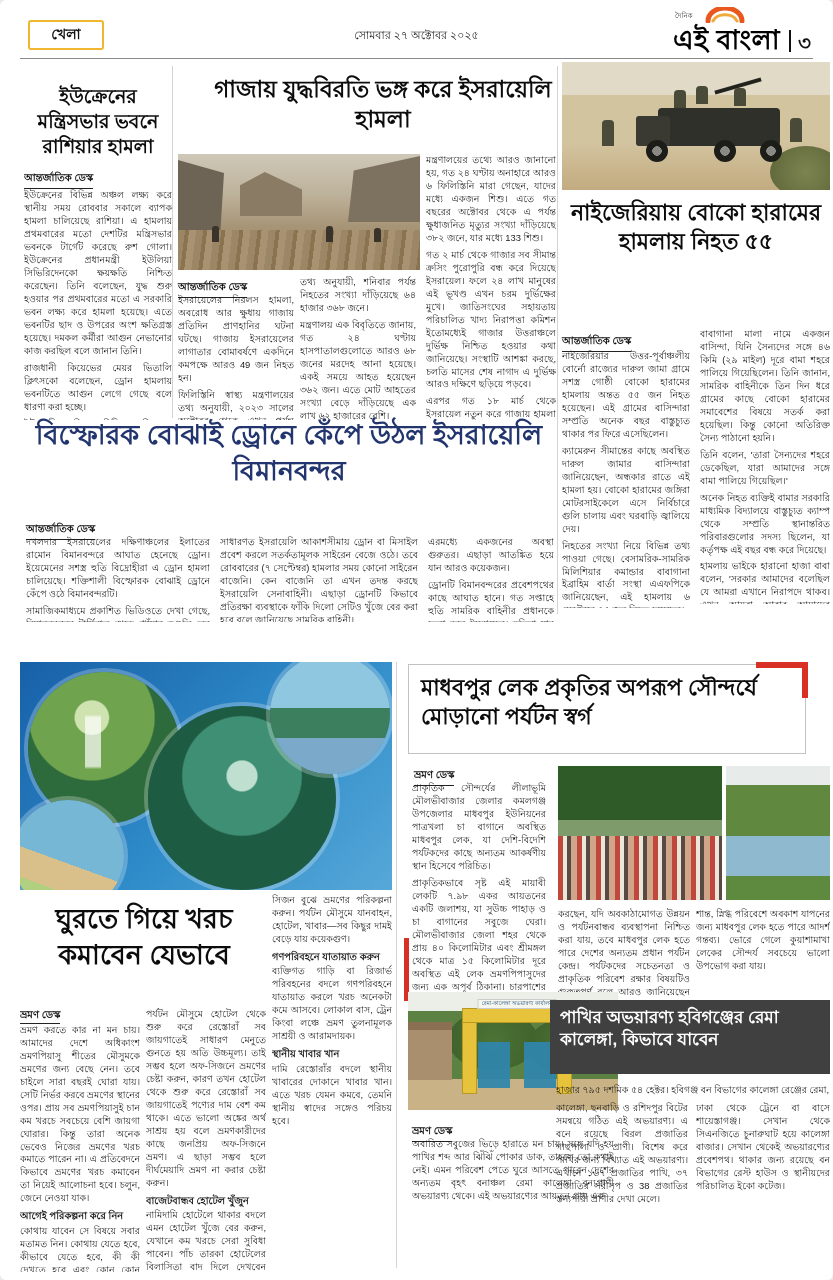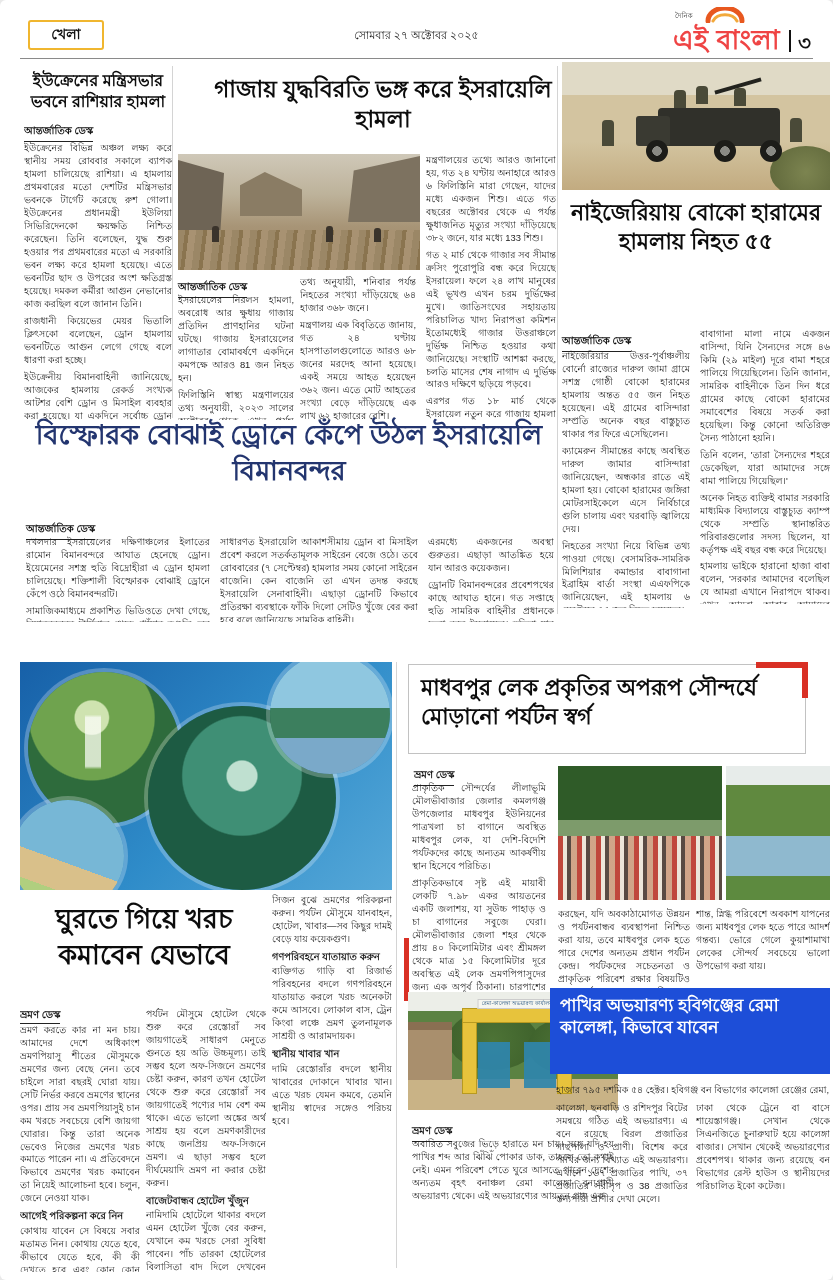--- a/index.html
+++ b/index.html
@@ -5,39 +5,39 @@
   html,body{margin:0;padding:0;background:#e9e9e9;}
   .page{position:relative;width:833px;height:1280px;background:#ffffff;margin:0 auto;
         font-family:"Liberation Sans","DejaVu Sans",sans-serif;color:#111;overflow:hidden;border-radius:6px;}
   
   .khela{position:absolute;left:28px;top:20px;width:72px;height:26px;border:2px solid #f0b62f;
          border-radius:3px;display:flex;align-items:center;justify-content:center;
          font-weight:bold;font-size:14px;color:#111;}
   .dateline{position:absolute;left:0;top:27px;width:100%;text-align:center;font-size:11px;color:#222;}
   .mast{position:absolute;right:22px;top:10px;height:44px;display:flex;align-items:flex-end;}
   .mast-pre{position:absolute;left:2px;top:0;font-size:7px;color:#333;}
-  .mast-main{font-size:27px;font-weight:800;letter-spacing:.5px;color:#ef4444;line-height:1;}
+  .mast-main{font-size:27px;font-weight:800;letter-spacing:.5px;color:#000000;line-height:1;}
   .mast-arc{position:absolute;right:66px;top:-3px;width:40px;height:16px;}
   .mast-div{width:2px;height:22px;background:#111;margin:0 7px 2px 9px;}
   .pageno{font-size:20px;font-weight:bold;line-height:1;margin-bottom:1px;}
   .rule{position:absolute;left:20px;right:20px;top:58px;height:1px;background:#8a8a8a;}
   .v{position:absolute;width:1px;background:#d4d4d4;}
   .v1{left:172px;top:66px;height:352px;}
   .v2{left:557px;top:66px;height:548px;}
   .v3{left:396px;top:662px;height:606px;}
   
   .hl{font-weight:bold;color:#0c0c0c;text-align:center;line-height:1.32;}
   .byline{display:inline-block;font-size:10px;font-weight:bold;color:#111;
           border-bottom:1.5px solid #222;padding-bottom:1px;}
   .col{position:absolute;overflow:hidden;font-size:9.4px;line-height:1.38;text-align:justify;color:#1c1c1c;}
   .col p{margin:0 0 4px 0;}
   .sub{font-weight:bold;font-size:9.8px;margin:3px 0 2px;}
   
   .ukraine{position:absolute;left:24px;top:68px;width:148px;height:352px;overflow:hidden;}
-  .uk-h{font-size:16px;margin:2px 0 8px;}
+  .uk-h{font-size:19px;margin:16px 0 8px;}
   
   .gaza{position:absolute;left:178px;top:74px;width:378px;height:346px;}
   .gz-h{position:absolute;left:16px;top:0;width:100%;font-size:23px;}
   .photo-gaza{position:absolute;left:0;top:80px;width:242px;height:116px;overflow:hidden;
       background:linear-gradient(180deg,#cfc8b8 0%,#bdb29a 35%,#a89577 62%,#97825f 100%);}
   .pg-b1{position:absolute;left:0;top:6px;width:46px;height:72px;background:#6e6455;clip-path:polygon(0 0,100% 18%,92% 100%,0 100%);}
   .pg-b2{position:absolute;right:0;top:2px;width:72px;height:66px;background:#7d7260;clip-path:polygon(8% 22%,100% 0,100% 100%,0 100%);}
   .pg-b3{position:absolute;left:62px;top:18px;width:62px;height:44px;background:#8a7c64;clip-path:polygon(0 30%,40% 0,100% 40%,100% 100%,0 100%);}
   .pg-rubble{position:absolute;left:0;bottom:0;width:100%;height:40px;
       background:repeating-linear-gradient(97deg,#9b8766 0 7px,#8a744f 7px 11px,#a89272 11px 18px);}
@@ -105,21 +105,21 @@
   .gt1{left:40px;top:18px;width:90px;height:60px;}.gt2{left:120px;top:26px;width:80px;height:56px;}
   .g-shed{position:absolute;left:0;top:30px;width:44px;height:50px;background:#a98f6d;border-top:8px solid #8a6f52;}
   .g-pil{position:absolute;top:16px;width:13px;height:84px;background:#e7c33c;border:1px solid #b89a20;}
   .gp-l{left:54px;}.gp-r{right:46px;}
   .g-top{position:absolute;left:54px;right:46px;top:16px;height:13px;background:#e7c33c;border:1px solid #b89a20;}
   .g-sign{position:absolute;left:50%;transform:translateX(-50%);top:-10px;background:#f6f6f0;color:#1d4f7c;
       font-size:5.5px;line-height:1;padding:1px 3px;white-space:nowrap;border:1px solid #cccccc;}
   .g-door{position:absolute;bottom:22px;width:32px;height:46px;background:#2f85ad;opacity:.92;}
   .gd-l{left:70px;}.gd-r{right:62px;}
   
-  .rema-box{position:absolute;left:150px;top:328px;width:280px;height:86px;background:#1d4ed8;z-index:5;
+  .rema-box{position:absolute;left:150px;top:340px;width:280px;height:74px;background:#404040;z-index:5;
       padding:7px 10px;box-sizing:border-box;font-weight:bold;font-size:17px;line-height:1.3;color:#ffffff;}
 </style>
 </head>
 <body>
 
 <div class="page">
 
   <div class="khela">খেলা</div>
   <div class="dateline">সোমবার ২৭ অক্টোবর ২০২৫</div>
   <div class="mast">
@@ -161,21 +161,21 @@
     </div>
     <div class="col" style="left:248px;top:80px;width:130px;height:266px;">
       <p>মন্ত্রণালয়ের তথ্যে আরও জানানো হয়, গত ২৪ ঘণ্টায় অনাহারে আরও ৬ ফিলিস্তিনি মারা গেছেন, যাদের মধ্যে একজন শিশু। এতে গত বছরের অক্টোবর থেকে এ পর্যন্ত ক্ষুধাজনিত মৃত্যুর সংখ্যা দাঁড়িয়েছে ৩৮২ জনে, যার মধ্যে 133 শিশু।</p>
       <p>গত ২ মার্চ থেকে গাজার সব সীমান্ত ক্রসিং পুরোপুরি বন্ধ করে দিয়েছে ইসরায়েল। ফলে ২৪ লাখ মানুষের এই ভূখণ্ড এখন চরম দুর্ভিক্ষের মুখে। জাতিসংঘের সহায়তায় পরিচালিত খাদ্য নিরাপত্তা কমিশন ইতোমধ্যেই গাজার উত্তরাঞ্চলে দুর্ভিক্ষ নিশ্চিত হওয়ার কথা জানিয়েছে। সংস্থাটি আশঙ্কা করছে, চলতি মাসের শেষ নাগাদ এ দুর্ভিক্ষ আরও দক্ষিণে ছড়িয়ে পড়বে।</p>
       <p>এরপর গত ১৮ মার্চ থেকে ইসরায়েল নতুন করে গাজায় হামলা শুরু করেছে। এ হামলায় এখন পর্যন্ত ১১ হাজার ৮৭৯ জন নিহত এবং ৫০ হাজার ৩২৯ জন আহত হয়েছেন। এতে জানুয়ারিতে হওয়া যুদ্ধবিরতি ও বন্দি বিনিময় চুক্তি কার্যত ভেস্তে গেছে।</p>
     </div>
     <div style="position:absolute;left:0;top:202px;">
       <span class="byline">আন্তর্জাতিক ডেস্ক</span>
     </div>
     <div class="col" style="left:0;top:220px;width:116px;height:126px;">
-      <p>ইসরায়েলের নিরলস হামলা, অবরোধ আর ক্ষুধায় গাজায় প্রতিদিন প্রাণহানির ঘটনা ঘটছে। গাজায় ইসরায়েলের লাগাতার বোমাবর্ষণে একদিনে কমপক্ষে আরও 81 জন নিহত হন।</p>
+      <p>ইসরায়েলের নিরলস হামলা, অবরোধ আর ক্ষুধায় গাজায় প্রতিদিন প্রাণহানির ঘটনা ঘটছে। গাজায় ইসরায়েলের লাগাতার বোমাবর্ষণে একদিনে কমপক্ষে আরও 49 জন নিহত হন।</p>
       <p>ফিলিস্তিনি স্বাস্থ্য মন্ত্রণালয়ের তথ্য অনুযায়ী, ২০২৩ সালের অক্টোবর থেকে এখন পর্যন্ত নিহত হন ৬৪ হাজারেরও বেশি মানুষ। মানবিক সহায়তা নিতে গিয়েও প্রাণ হারাচ্ছেন বহু ফিলিস্তিনি। রোববার (৭ সেপ্টেম্বর) এক প্রতিবেদনে এই তথ্য জানিয়েছে বার্তাসংস্থা আনাদোলু।</p>
 
     </div>
     <div class="col" style="left:122px;top:202px;width:116px;height:144px;">
       <p>তথ্য অনুযায়ী, শনিবার পর্যন্ত নিহতের সংখ্যা দাঁড়িয়েছে ৬৪ হাজার ৩৬৮ জনে।</p>
       <p>মন্ত্রণালয় এক বিবৃতিতে জানায়, গত ২৪ ঘণ্টায় হাসপাতালগুলোতে আরও ৬৮ জনের মরদেহ আনা হয়েছে। একই সময়ে আহত হয়েছেন ৩৬২ জন। এতে মোট আহতের সংখ্যা বেড়ে দাঁড়িয়েছে এক লাখ ৬২ হাজারের বেশি।</p>
 
     </div>
   </div>
 

